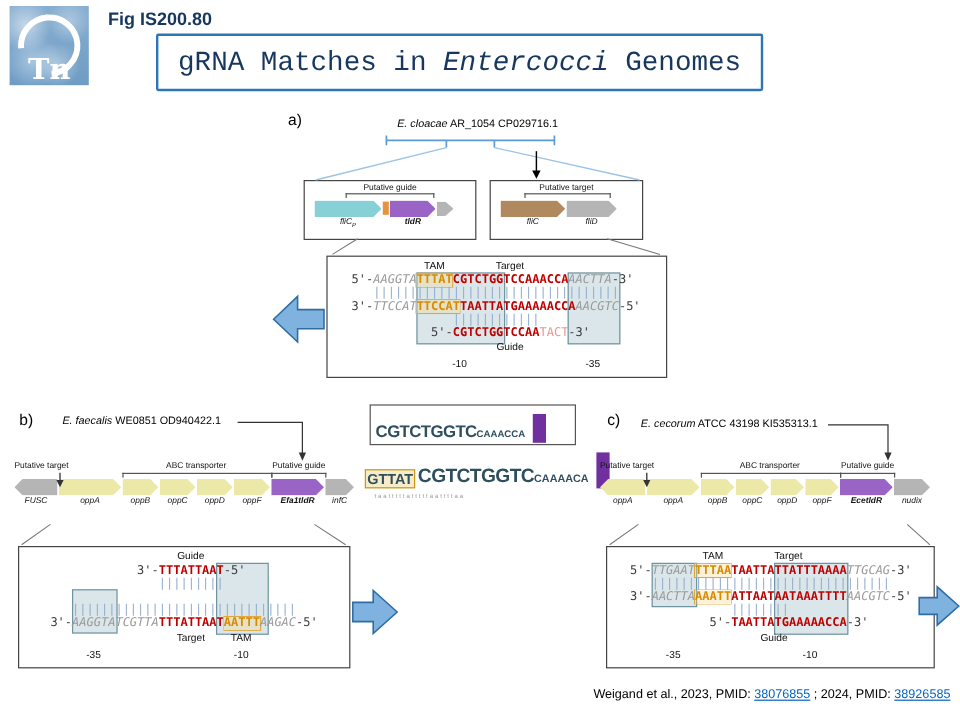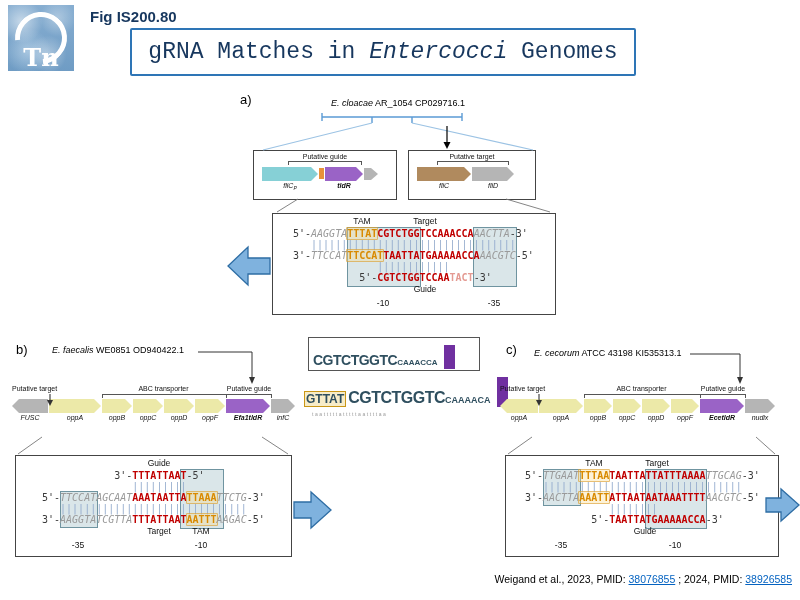--- a/index.html
+++ b/index.html
@@ -43,21 +43,21 @@
   .gname sub{font-size:5px;}
   
   .alnbox{position:absolute;background:#fff;border:1.3px solid #444;}
   .teal{position:absolute;background:rgba(198,216,221,.65);border:1px solid #6f94a0;}
   .seqrow{position:absolute;font-family:"DejaVu Sans Mono",monospace;font-size:10px;line-height:11px;white-space:pre;}
   .seqrow.bars{color:#93abcd;}
   .albl{position:absolute;font-size:8.5px;color:#111;text-align:center;}
   .sg-end{color:#3a3a3a;}
   .sg-gray{color:#9a9a9a;font-style:italic;}
   .sg-red{color:#c00000;font-weight:bold;}
-  .sg-lred{color:#e49a92;font-weight:bold;}
+  .sg-lred{color:#e49a92;font-weight:normal;}
   .sg-tam{color:#d98a00;font-weight:bold;background:rgba(250,219,140,.35);box-shadow:0 0 0 .7px #dfa437;}
   .sg-sp{}
   
   #motif{position:absolute;left:302px;top:333px;width:178px;height:98px;}
   #motif .mrow{position:absolute;display:flex;align-items:flex-end;gap:2px;}
   .sg-lg{font-size:14px;font-weight:bold;color:#2f4f5f;letter-spacing:-.5px;}
   .sg-sm{font-size:8px;font-weight:bold;color:#2f4f5f;}
   .sg-lg2{font-size:16px;font-weight:bold;color:#2f4f5f;letter-spacing:-.5px;}
   .sg-sm2{font-size:9px;font-weight:bold;color:#2f4f5f;}
   .tambox{border:1.5px solid #c99616;background:#f7ecc8;font-size:12px;font-weight:bold;color:#2f4f5f;padding:0 1px;}
@@ -210,21 +210,20 @@
         </div>
     </div>
   </div>
 
   <div class="alnbox" style="left:15px;top:455px;width:275px;height:100px;">
     <div class="teal" style="left:44px;top:35px;width:36px;height:35px;"></div>
     <div class="teal" style="left:164px;top:13px;width:42px;height:58px;"></div>
     <div class="albl" style="left:116px;top:2px;width:54px;">Guide</div>
     <div class="seqrow" style="left:26px;top:14px;"><span class="sg-sp">            </span><span class="sg-end">3'-</span><span class="sg-red">TTTATTAAT</span><span class="sg-end">-5'</span></div>
     <div class="seqrow bars" style="left:26px;top:25px;">               |||||||||</div>
-    <div class="seqrow" style="left:26px;top:36px;"><span class="sg-end">5'-</span><span class="sg-gray">TTCCATAGCAAT</span><span class="sg-red">AAATAATTA</span><span class="sg-tam">TTAAA</span><span class="sg-gray">TTCTG</span><span class="sg-end">-3'</span></div>
     <div class="seqrow bars" style="left:26px;top:47px;">   |||||||||||||||||||||||||||||||</div>
     <div class="seqrow" style="left:26px;top:58px;"><span class="sg-end">3'-</span><span class="sg-gray">AAGGTATCGTTA</span><span class="sg-red">TTTATTAAT</span><span class="sg-tam">AATTT</span><span class="sg-gray">AAGAC</span><span class="sg-end">-5'</span></div>
     <div class="albl" style="left:116px;top:70px;width:54px;">Target</div>
     <div class="albl" style="left:170px;top:70px;width:30px;">TAM</div>
     <div class="albl" style="left:44px;top:84px;width:36px;">-35</div>
     <div class="albl" style="left:164px;top:84px;width:42px;">-10</div>
   </div>
 
   <div id="motif">
     <div class="mrow" style="left:6px;top:4px;width:162px;height:30px;border:1px solid #555;padding:1px 4px;">

